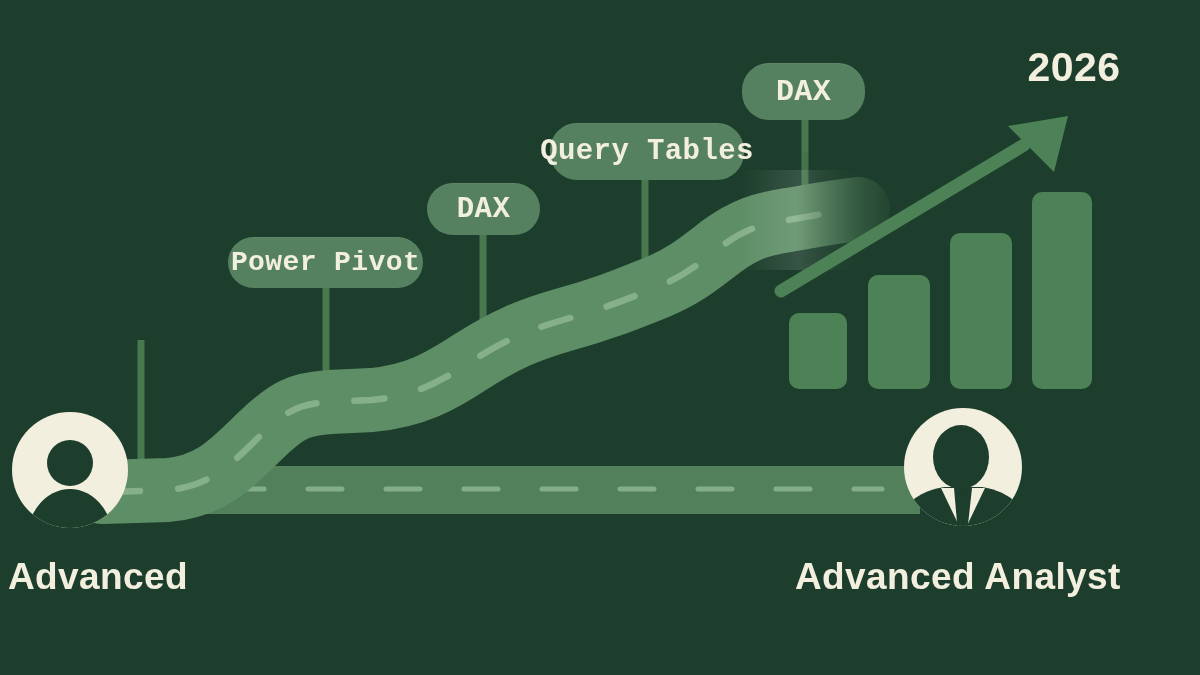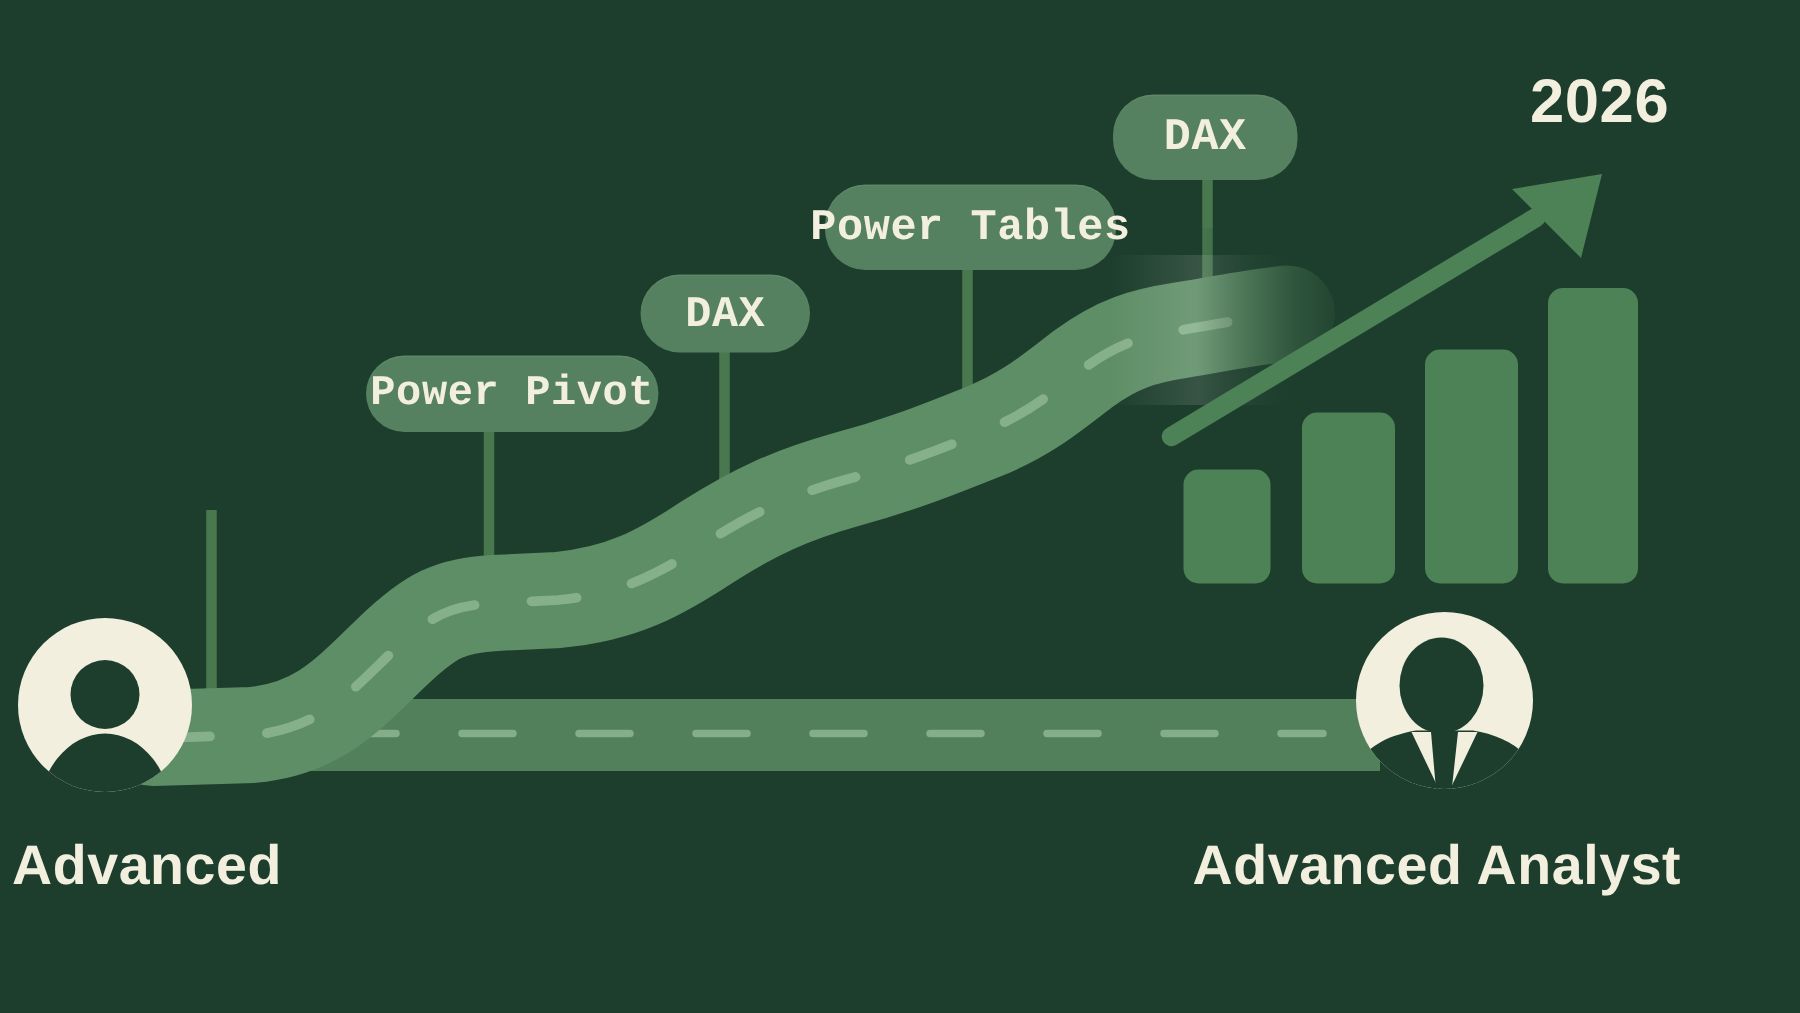--- a/index.html
+++ b/index.html
@@ -38,35 +38,35 @@
     background: var(--badge-color, #558160);
     color: var(--text-color, #f2efdf);
     border-radius: 27px;
     font-weight: 700;
     letter-spacing: 0.4px;
     white-space: nowrap;
     box-shadow: 0 1px 0 rgba(255,255,255,0.06) inset;
     font-family: Liberation Mono, monospace;
   }
   #badge-power-query  { left: 45px;  top: 293px; width: 203px; height: 52px; font-size: 28px; }
-  #badge-power-pivot  { left: 244px; top: 237px; width: 195px; height: 51px; font-size: 28px; }
+  #badge-power-pivot  { left: 228px; top: 237px; width: 195px; height: 51px; font-size: 28px; }
   #badge-dax-1        { left: 427px; top: 183px; width: 113px; height: 52px; font-size: 29px; }
   #badge-pivot-tables { left: 550px; top: 123px; width: 194px; height: 57px; font-size: 29px; }
   #badge-dax-2        { left: 742px; top: 63px;  width: 123px; height: 57px; font-size: 30px; }
 
   .big-label {
     position: absolute;
     color: var(--text-color, #f2efdf);
     font-weight: 700;
     letter-spacing: 0.4px;
     white-space: nowrap;
   }
   #beginner-label { left: 8px;   top: 556px; font-size: 37px; }
   #analyst-label  { left: 795px; top: 556px; width: 312px; text-align: right; font-size: 37px; }
-  #year-label     { left: 1020px; top: 44px; width: 108px; text-align: left; font-size: 41px; }
+  #year-label     { left: 1020px; top: 44px; width: 108px; text-align: center; font-size: 41px; }
 </style>
 </head>
 <body>
 
 <div id="canvas">
 
   <svg id="scene-svg" viewBox="0 0 1200 675" width="1200" height="675">
     <defs>
       <linearGradient id="fadeGrad" x1="0" y1="0" x2="1" y2="0">
         <stop offset="0" stop-color="#1d3e2c" stop-opacity="0"></stop>
@@ -154,21 +154,21 @@
     </g>
   </svg>
 
   <div class="badge" id="badge-power-pivot">
     <span>Power Pivot</span>
   </div>
   <div class="badge" id="badge-dax-1">
     <span>DAX</span>
   </div>
   <div class="badge" id="badge-pivot-tables">
-    <span>Power Tables</span>
+    <span>Query Tables</span>
   </div>
   <div class="badge" id="badge-dax-2">
     <span>DAX</span>
   </div>
 
   <div class="big-label" id="beginner-label">Advanced</div>
   <div class="big-label" id="analyst-label">Advanced Analyst</div>
   <div class="big-label" id="year-label">2026</div>
 </div>
 

